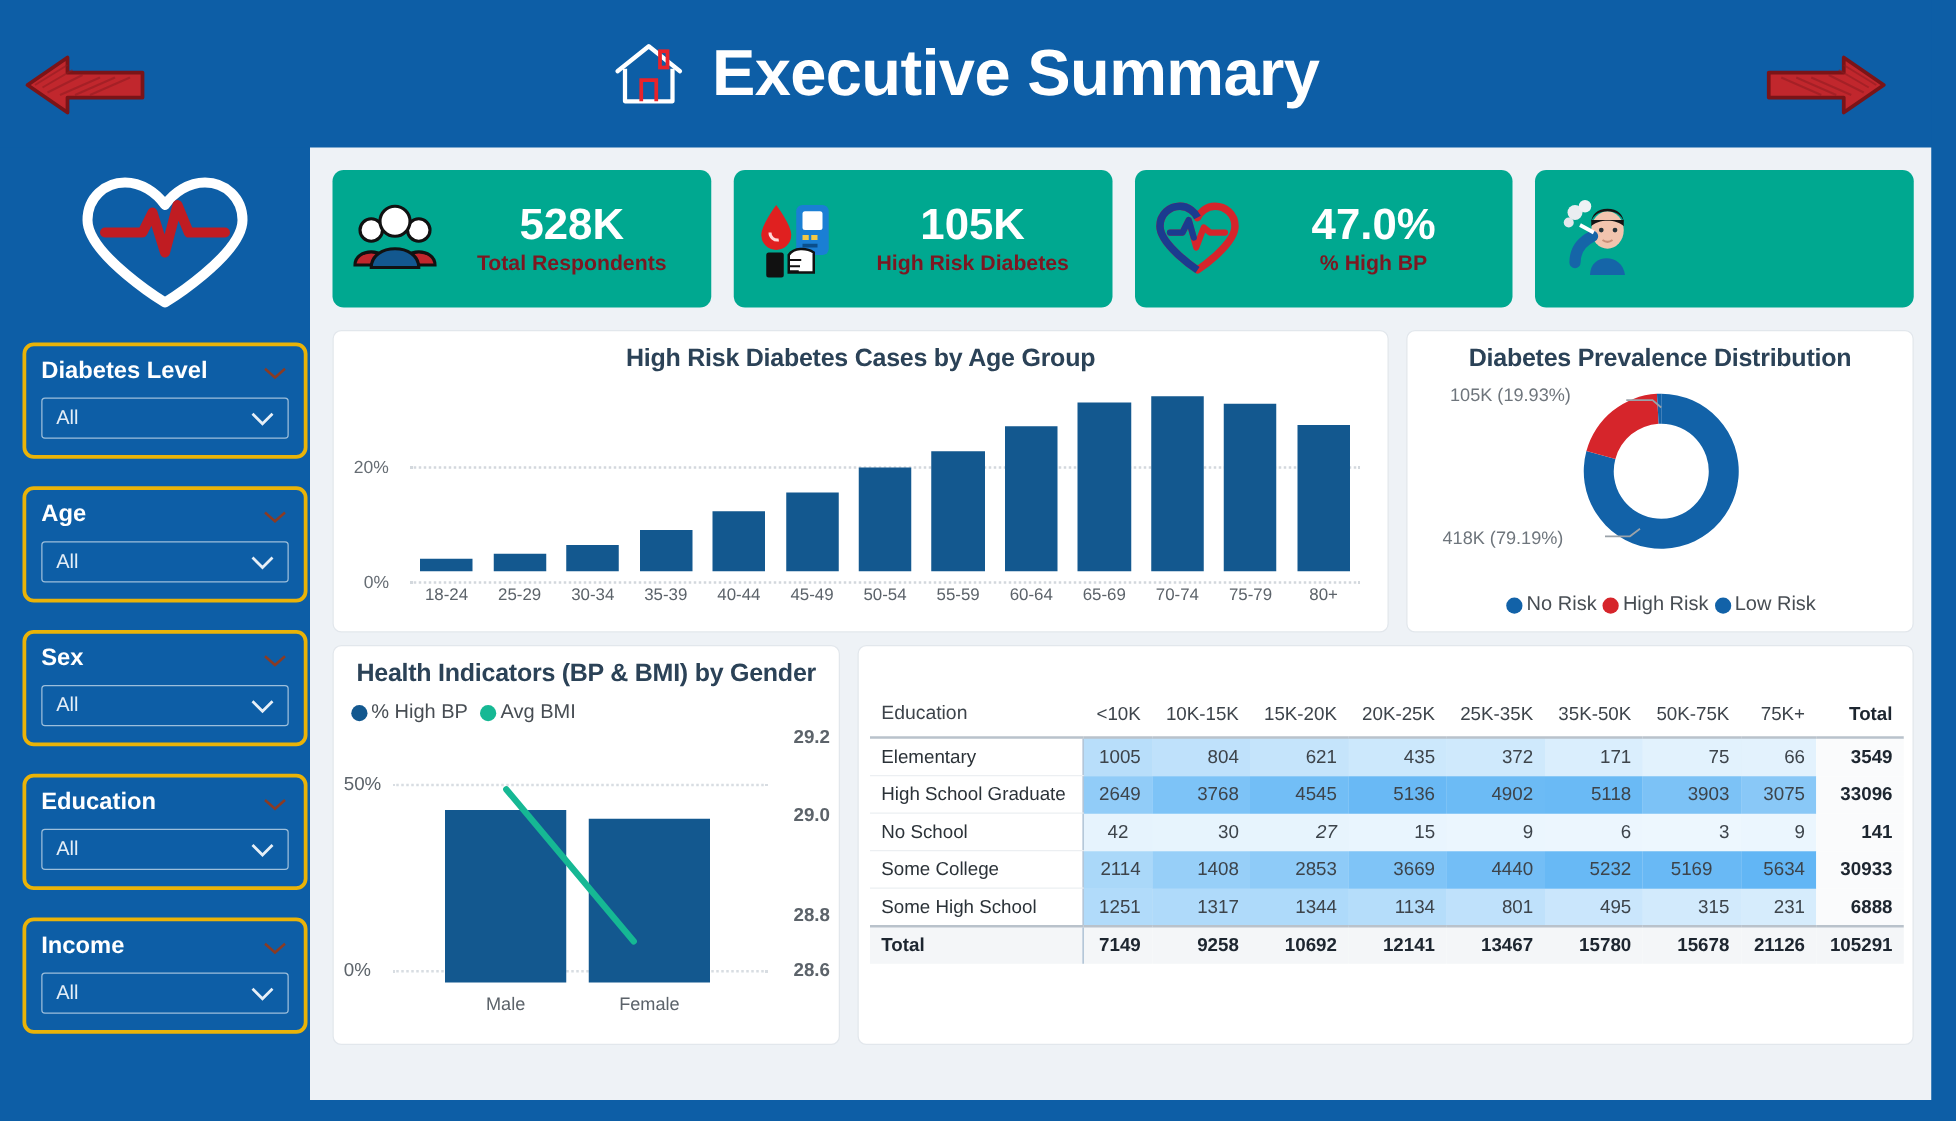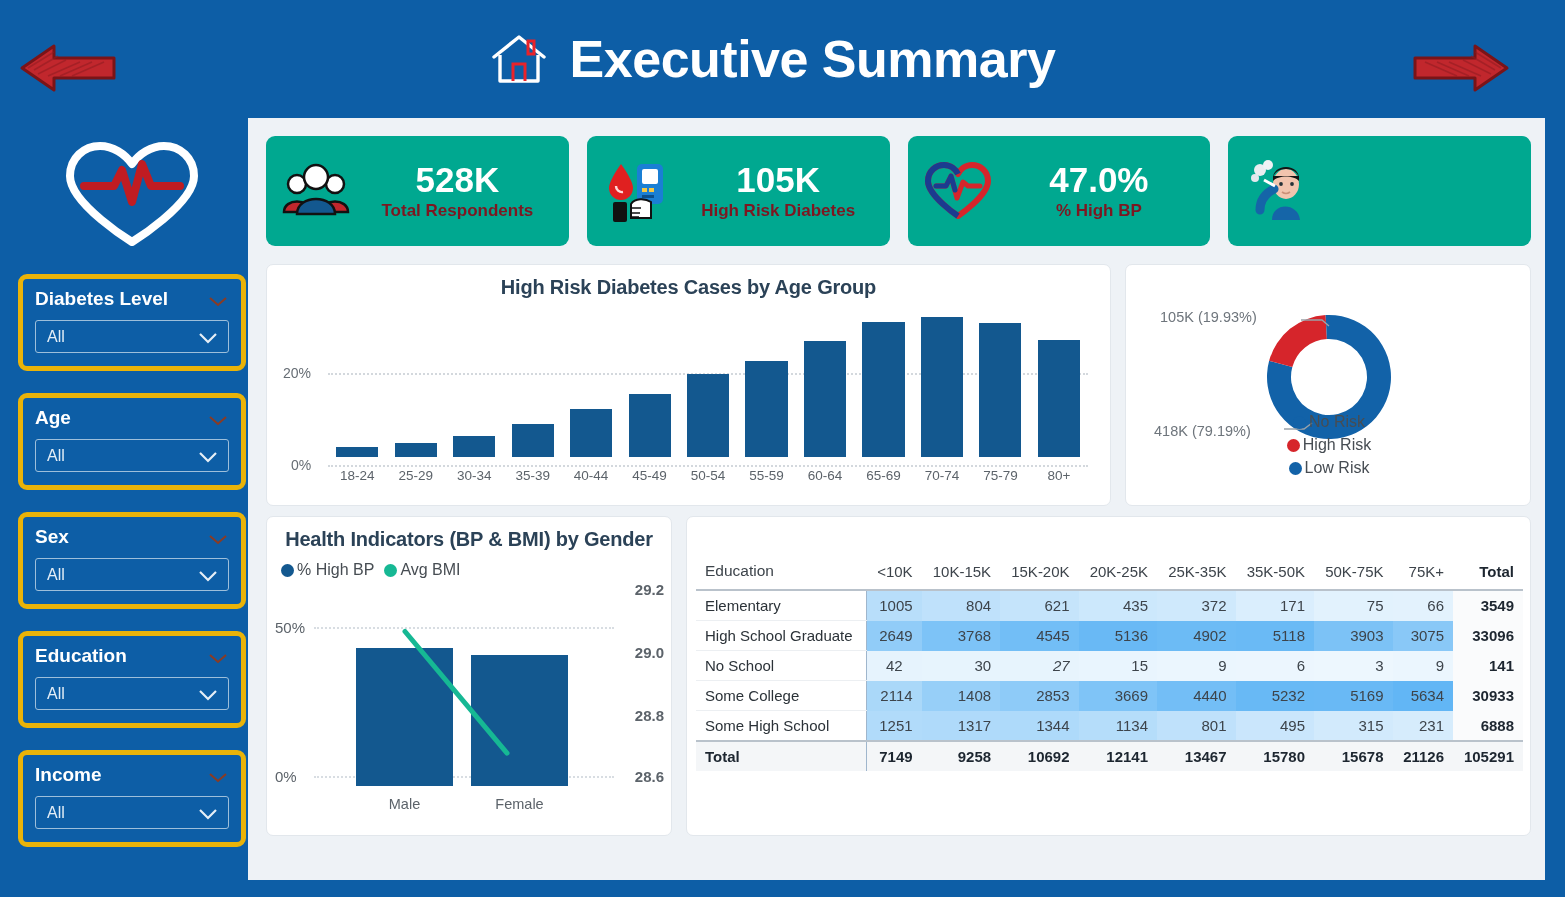--- a/index.html
+++ b/index.html
@@ -18,21 +18,21 @@
   .nav-arrow.right{right:30px;}
   .title-wrap{display:flex;align-items:center;gap:22px;}
   .home-icon{width:58px;height:56px;flex:0 0 auto;}
   .page-title{font-size:52px;font-weight:bold;color:#ffffff;letter-spacing:-0.5px;
               white-space:nowrap;}
 
   
   .sidebar{position:absolute;left:0;top:118px;width:248px;height:762px;background:#0d5ea6;}
   .heart-logo{position:absolute;left:52px;top:16px;width:160px;height:120px;}
   .slicers{position:absolute;left:18px;top:156px;width:228px;}
-  .slicer{border:5px solid #eab308;border-radius:9px;margin-bottom:22px;padding:9px 12px 13px 12px;
+  .slicer{border:3px solid #eab308;border-radius:9px;margin-bottom:22px;padding:9px 12px 13px 12px;
           background:#0d5ea6;box-sizing:border-box;}
   .slicer-head{display:flex;align-items:center;justify-content:space-between;margin-bottom:10px;}
   .slicer-title{font-size:19px;font-weight:bold;color:#ffffff;}
   .chev-small{width:22px;height:12px;}
   .slicer-dd{border:1px solid #9dbfdb;border-radius:3px;height:33px;display:flex;align-items:center;
              justify-content:space-between;padding:0 9px 0 11px;box-sizing:border-box;}
   .slicer-val{font-size:16px;color:#e4eef7;}
   .chev-dd{width:22px;height:13px;}
 
   
@@ -63,22 +63,22 @@
         display:flex;align-items:flex-end;gap:0;}
   .bar-col{flex:1;display:flex;flex-direction:column;justify-content:flex-end;align-items:center;height:100%;}
   .bar{width:72%;background:#13588f;}
   .bar-cats{position:absolute;left:61px;bottom:22px;width:760px;display:flex;}
   .bar-cat{flex:1;text-align:center;font-size:13.5px;color:#5c636a;}
 
   
   #donut-card{left:877px;top:146px;width:406px;height:242px;}
   .donut-wrap{position:absolute;left:0;top:34px;width:406px;height:160px;}
   .donut-lbl{position:absolute;font-size:14.5px;color:#6e757c;white-space:nowrap;}
-  .donut-legend{position:absolute;left:0;bottom:28px;width:406px;display:flex;
-                justify-content:center;align-items:center;gap:5px;flex-direction:column;}
+  .donut-legend{position:absolute;left:0;bottom:12px;width:406px;display:flex;
+                justify-content:center;gap:5px;}
   .lg-item{display:flex;align-items:center;gap:3px;}
   .lg-dot{width:13px;height:13px;border-radius:50%;}
   .lg-txt{font-size:16px;color:#474d53;}
 
   
   #gender-card{left:18px;top:398px;width:406px;height:320px;}
   .g-legend{position:absolute;left:14px;top:44px;display:flex;gap:10px;align-items:center;}
   .g-plot{position:absolute;left:0;top:70px;width:406px;height:235px;}
   .g-axis-l{position:absolute;left:8px;font-size:15px;color:#5c636a;}
   .g-axis-r{position:absolute;right:9px;font-size:15px;color:#5c636a;font-weight:bold;}
@@ -389,20 +389,21 @@
             <span class="bar-cat">60-64</span>
             <span class="bar-cat">65-69</span>
             <span class="bar-cat">70-74</span>
             <span class="bar-cat">75-79</span>
             <span class="bar-cat">80+</span>
           </div>
       </div>
     </div>
 
     <div class="card" id="donut-card">
+      <div class="card-title">Diabetes Prevalence Distribution</div>
       <div class="donut-wrap">
         <div class="donut-lbl" style="left:34px;top:10px;">105K (19.93%)</div>
         <div class="donut-lbl" style="left:28px;top:124px;">418K (79.19%)</div>
         <svg viewBox="0 0 406 160" width="406" height="160">
           <g id="donut-slices">
               <path d="M 203 16 A 62 62 0 1 1 143.13618893142154 61.86543696453031 L 166.3092770870003 68.1110742685831 A 38 38 0 1 0 203 40 Z" fill="#1262a8"></path>
               <path d="M 143.13618893142154 61.86543696453031 A 62 62 0 0 1 199.57364056859046 16.094749325709124 L 200.89997325171674 40.058072167370106 A 38 38 0 0 0 166.3092770870003 68.1110742685831 Z" fill="#d6252b"></path>
               <path d="M 199.57364056859046 16.094749325709124 A 62 62 0 0 1 203 16 L 203 40 A 38 38 0 0 0 200.89997325171674 40.058072167370106 Z" fill="#1262a8"></path>
             </g>
           <path d="M175 21 L196 21 L203 27" fill="none" stroke="#9aa2a9" stroke-width="1.4"></path>
@@ -435,21 +436,21 @@
         <span class="lg-item">
           <span class="lg-dot" style="background:#16b894"></span>
           <span class="lg-txt">Avg BMI</span>
         </span>
       </div>
       <div class="g-plot">
         <div class="g-axis-l" style="top:32px;">50%</div>
         <div class="g-axis-l" style="top:181px;">0%</div>
         <div class="g-axis-r" style="top:-6px;">29.2</div>
         <div class="g-axis-r" style="top:57px;">29.0</div>
-        <div class="g-axis-r" style="top:120px;">28.8</div>
+        <div class="g-axis-r" style="top:137px;">28.8</div>
         <div class="g-axis-r" style="top:181px;">28.6</div>
         <div class="g-grid" style="top:40px;"></div>
         <div class="g-grid" style="top:189px;"></div>
         <div class="g-bars" id="g-bars">
             <div class="g-bar-col">
               <div class="g-bar" style="height: 138.393px; background: rgb(19, 88, 143);"></div>
             </div>
             <div class="g-bar-col">
               <div class="g-bar" style="height: 131.473px; background: rgb(19, 88, 143);"></div>
             </div>
@@ -518,21 +519,21 @@
               <td class="tot">141</td>
             </tr>
             <tr class="body-row">
               <td class="edu">Some College</td>
               <td style="background: rgba(24, 148, 240, 0.37);">2114</td>
               <td style="background: rgba(24, 148, 240, 0.45);">1408</td>
               <td style="background: rgba(24, 148, 240, 0.49);">2853</td>
               <td style="background: rgba(24, 148, 240, 0.553);">3669</td>
               <td style="background: rgba(24, 148, 240, 0.608);">4440</td>
               <td style="background: rgba(24, 148, 240, 0.655);">5232</td>
-              <td style="background: rgba(24, 148, 240, 0.65);">5169</td>
+              <td style="background: rgba(24, 148, 240, 0.65); text-align: center;">5169</td>
               <td style="background: rgba(24, 148, 240, 0.68);">5634</td>
               <td class="tot">30933</td>
             </tr>
             <tr class="body-row">
               <td class="edu">Some High School</td>
               <td style="background: rgba(24, 148, 240, 0.337);">1251</td>
               <td style="background: rgba(24, 148, 240, 0.345);">1317</td>
               <td style="background: rgba(24, 148, 240, 0.35);">1344</td>
               <td style="background: rgba(24, 148, 240, 0.32);">1134</td>
               <td style="background: rgba(24, 148, 240, 0.28);">801</td>

